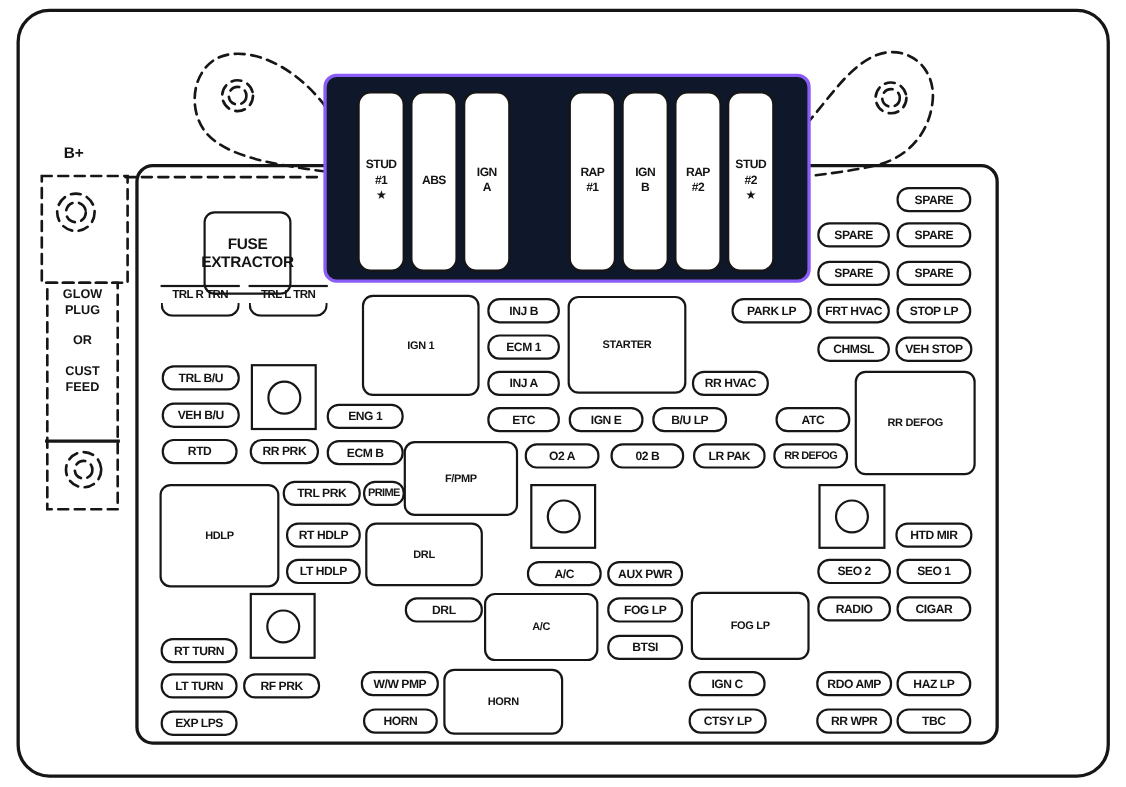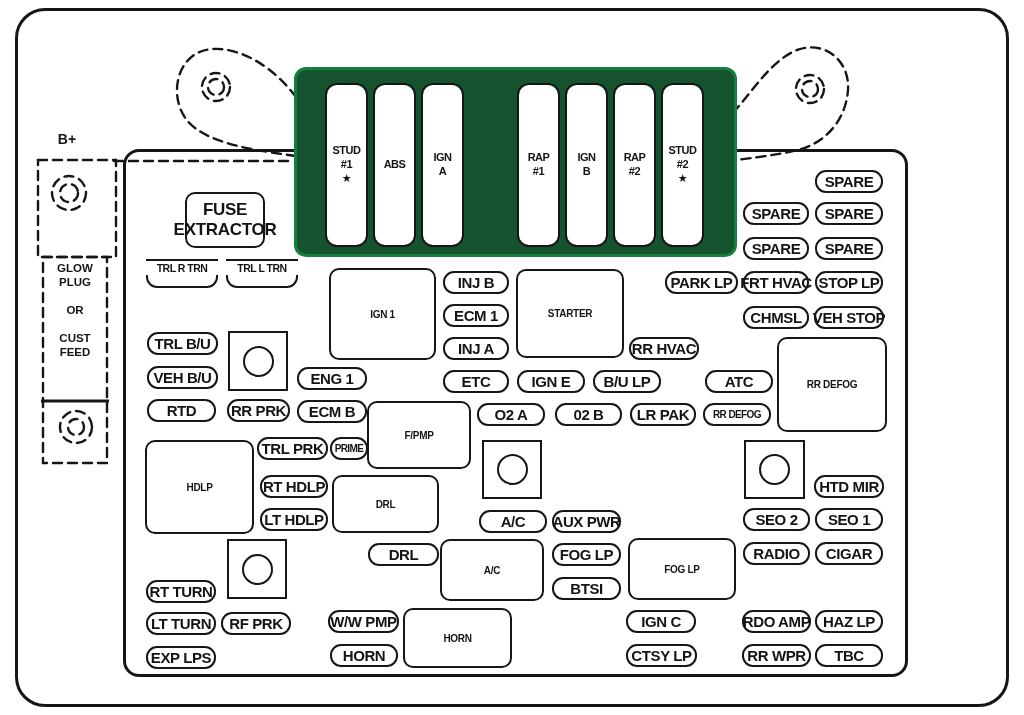--- a/index.html
+++ b/index.html
@@ -10,28 +10,28 @@
   }
   .abs { position:absolute; box-sizing:border-box; }
   
   .outer-frame { left:15px; top:8px; width:994px; height:699px;
     border:3px solid #161616; border-radius:30px; z-index:0; }
   
   .main-body { left:123px; top:149px; width:785px; height:528px;
     border:3px solid #161616; border-radius:16px; z-index:1; background:transparent; }
   
   .top-block { left:294px; top:67px; width:443px; height:190px;
-    border:3px solid #15803d; border-radius:12px; background:#14532d; z-index:3; }
+    border:3px solid #8b5cf6; border-radius:12px; background:#0f172a; z-index:3; }
   svg.overlay { position:absolute; left:0; top:0; z-index:2; }
   .lbl-layer { position:absolute; left:0; top:0; width:1024px; height:715px; z-index:4; }
   
   .bx { position:absolute; box-sizing:border-box; background:#fff;
     border:2px solid #161616; display:flex; align-items:center; justify-content:center;
     text-align:center; font-weight:bold; color:#141414; }
-  .pill { border-radius:11px; height:23px; font-size:15px; letter-spacing:-0.4px; white-space:nowrap; }
+  .pill { border-radius:11px; height:23px; font-size:11px; letter-spacing:-0.4px; white-space:nowrap; }
   .pill-sm { font-size:10px; letter-spacing:-0.6px; }
   .bb { border-radius:10px; border-width:2.5px; font-size:10px; letter-spacing:-0.3px; }
   .sq { border-width:2.5px; border-radius:0; }
   .relay-circle { width:27px; height:27px; border:2px solid #161616; border-radius:50%; background:#fff; }
   .topfuse { position:absolute; box-sizing:border-box; top:13px; width:43px; height:164px;
     border:2.5px solid #161616; border-radius:12px; background:#fff;
     display:flex; align-items:center; justify-content:center; }
   .topfuse .t { white-space:pre-line; font-weight:bold; font-size:11px; line-height:1.25;
     letter-spacing:-0.5px; text-align:center; }
   .pre { white-space:pre-line; line-height:1.2; }
@@ -106,21 +106,21 @@
 
     <div class="sidetext" style="left:50px;top:131px;width:34px;font-size:14px">B+</div>
     <div class="sidetext pre" style="left:45px;top:261px;width:60px;font-size:11.5px;line-height:1.22">GLOW
 PLUG
 
 OR
 
 CUST
 FEED</div>
 
-    <div class="bx bb pre" style="left:185px;top:192px;width:80px;height:56px;font-size:17px">FUSE
+    <div class="bx bb pre" style="left:185px;top:192px;width:80px;height:76px;font-size:14px">FUSE
 EXTRACTOR</div>
 
     <div class="trl" style="left:146px;top:259px">
       <div class="txt">TRL R TRN</div>
       <div class="bracket"></div>
     </div>
     <div class="trl" style="left:226px;top:259px">
       <div class="txt">TRL L TRN</div>
       <div class="bracket"></div>
     </div>

